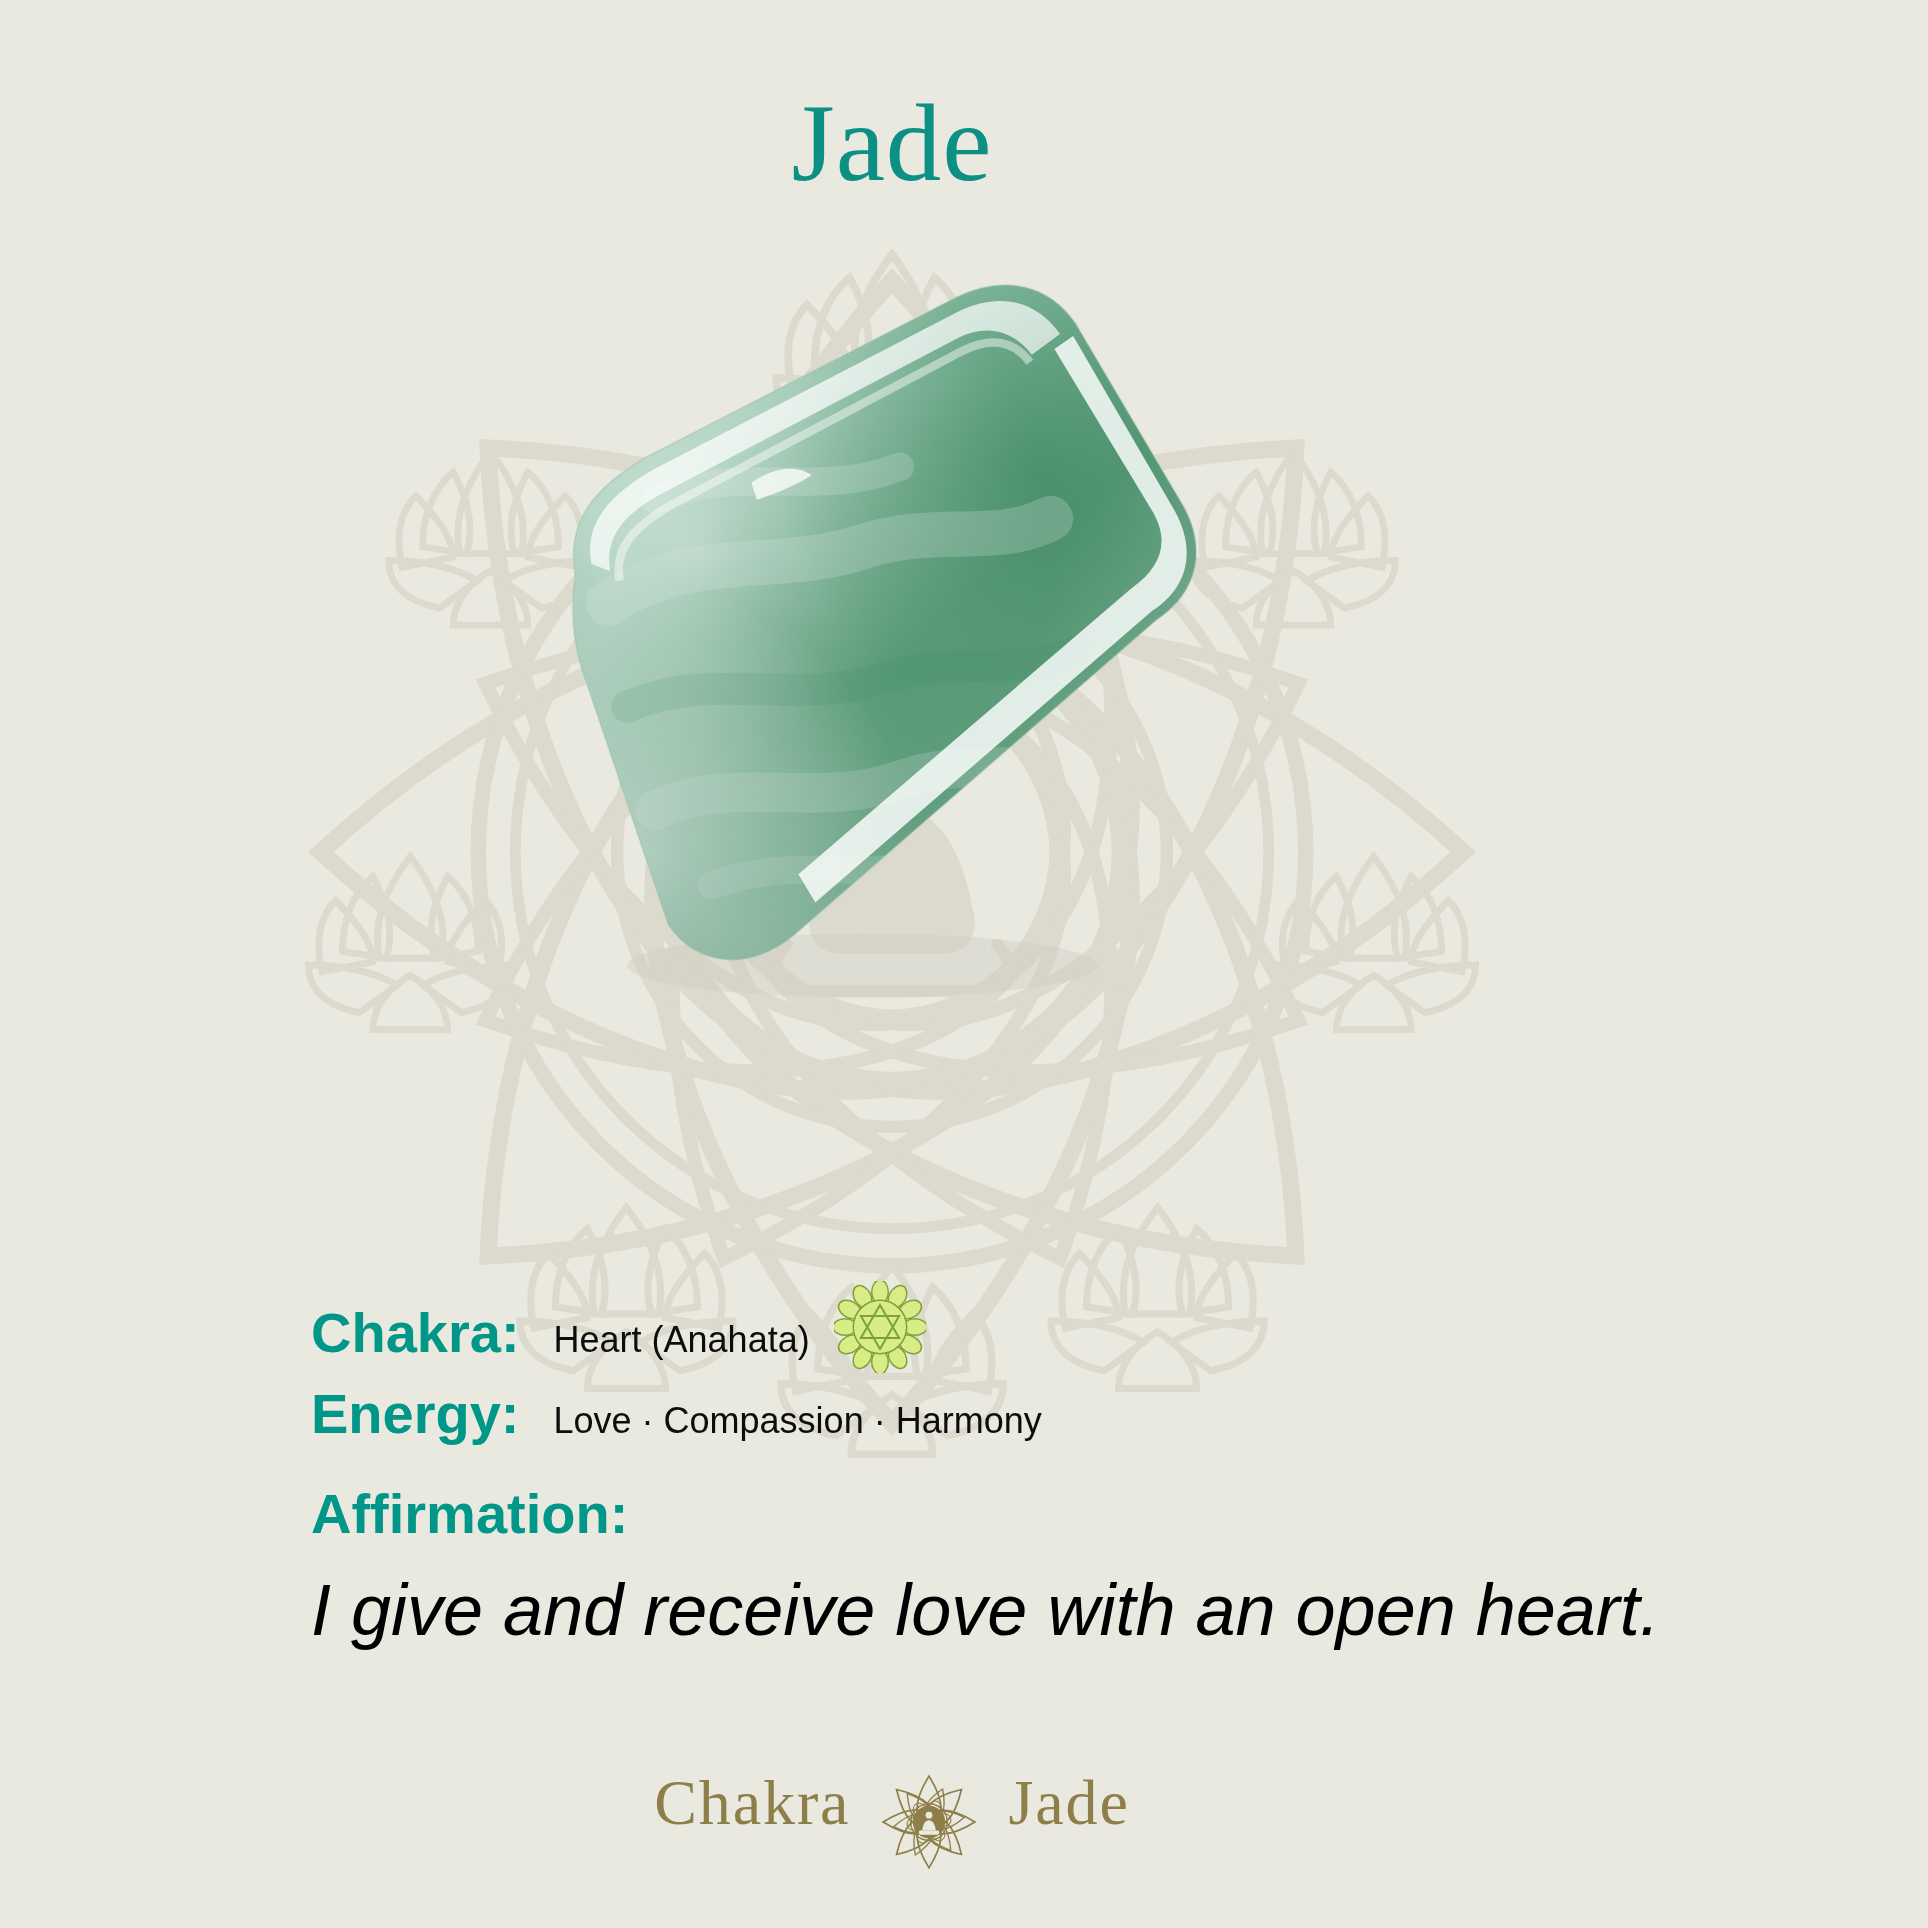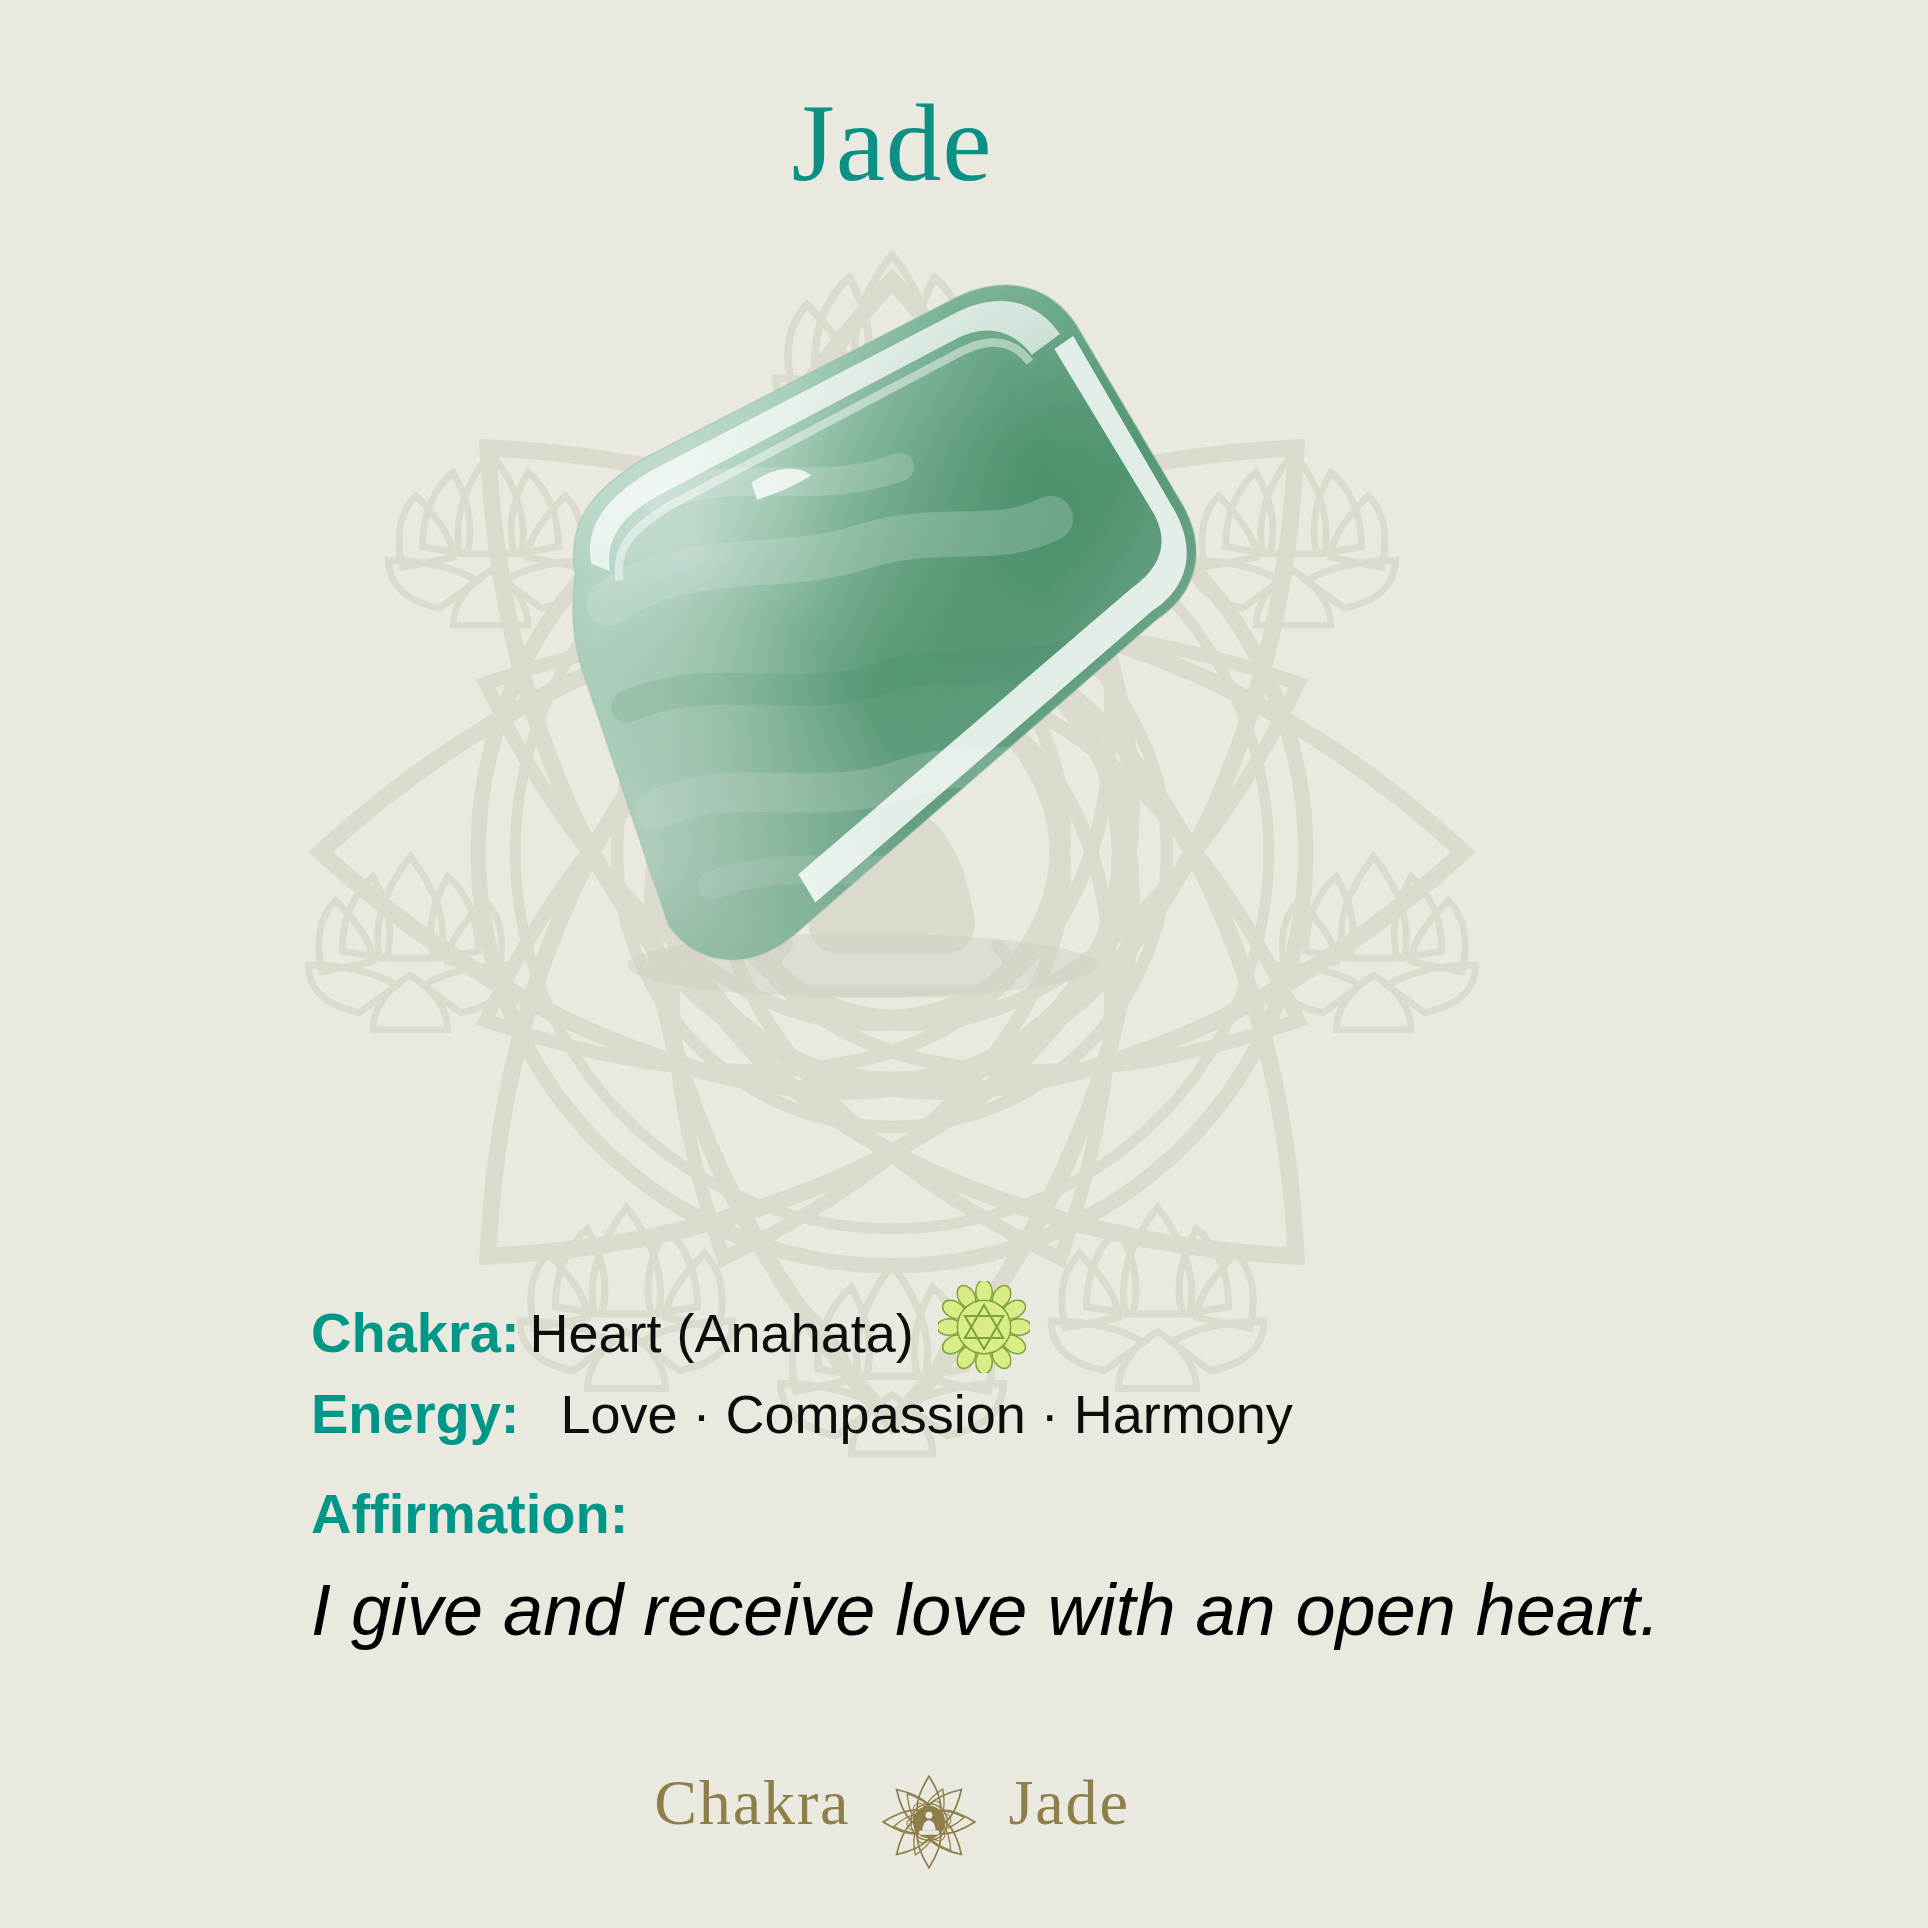--- a/index.html
+++ b/index.html
@@ -65,27 +65,27 @@
   }
   .label {
     color: #009688;
     font-weight: bold;
     font-size: 56px;
     line-height: 1.05;
     white-space: nowrap;
   }
   .value {
     color: #0d0d0d;
-    font-size: 54px;
+    font-size: 36px;
     line-height: 1.05;
-    margin-left: 10px;
+    margin-left: 34px;
     white-space: nowrap;
   }
   .row-chakra { margin-bottom: 22.6px; }
-  .row-energy { margin-bottom: 41px; gap: 31px; }
+  .row-energy { margin-bottom: 41px; }
 
   .chakra-symbol {
     display: inline-block;
     width: 92px;
     height: 92px;
     margin-left: 24.5px;
     position: relative;
     top: 21px;
   }
 

